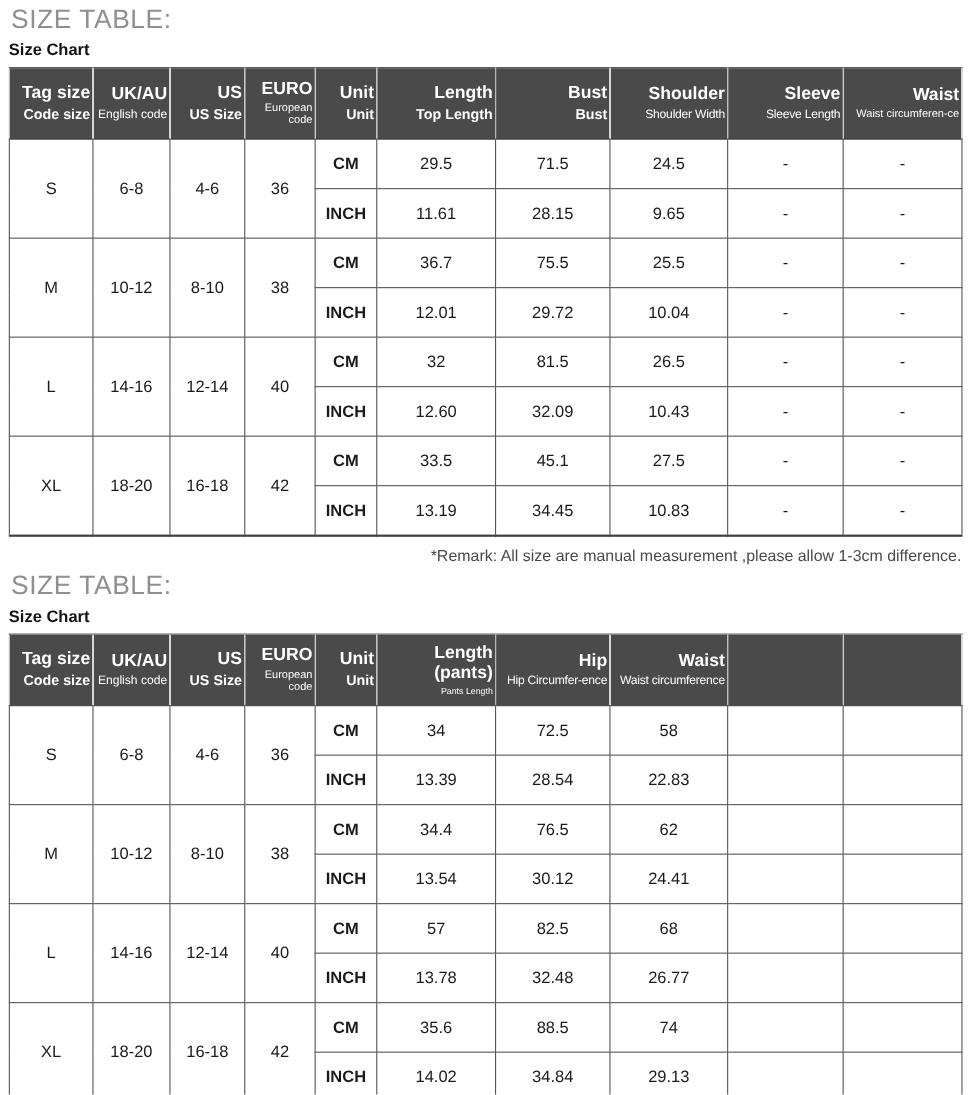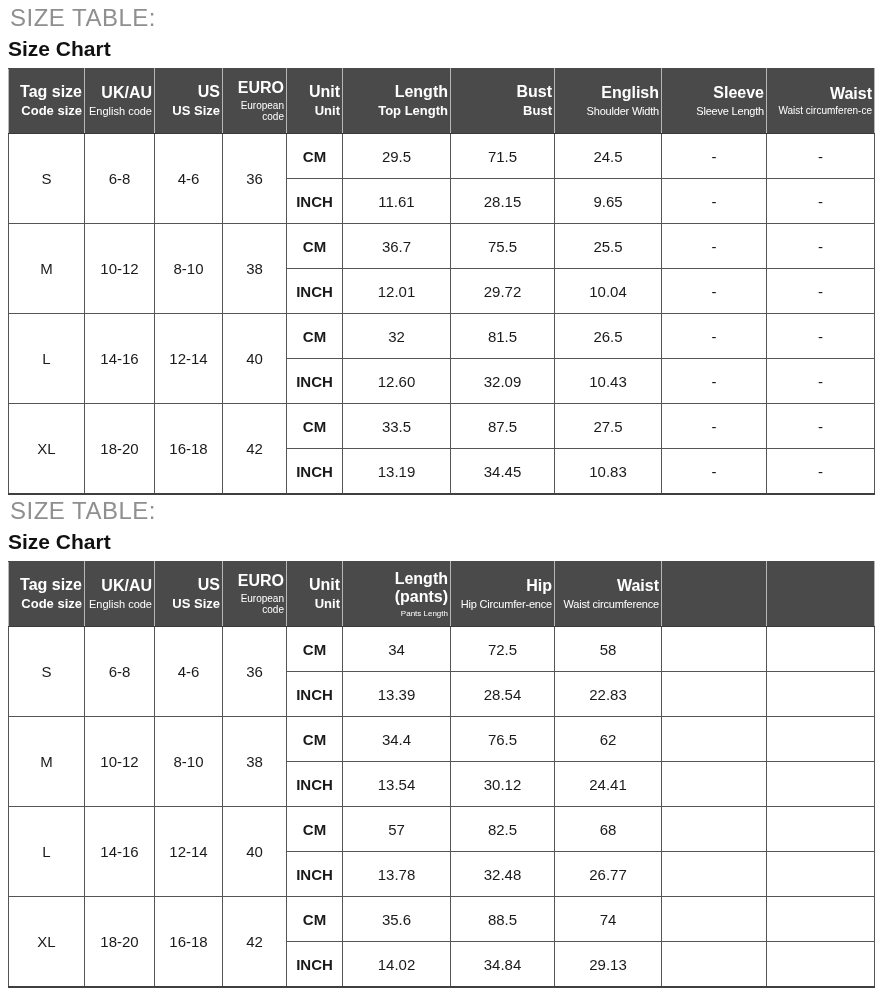--- a/index.html
+++ b/index.html
@@ -8,21 +8,21 @@
     font-family:"Liberation Sans", sans-serif;
     color:#1a1a1a;
     padding:2px 8px 0 8px; box-sizing:border-box;
   }
   .section { margin:0; }
   .size-table-heading {
     font-size:24px; color:#8f8f8f; letter-spacing:0.5px;
     margin:2px 0 5px 2px;
   }
   .size-chart-heading {
-    font-size:21px; font-weight:700; color:#111;
+    font-size:15px; font-weight:700; color:#111;
     margin:0 0 7px 0;
   }
   table.size-table {
     border-collapse:collapse; table-layout:fixed; width:866px;
     border:1px solid #4a4a4a; border-bottom:2px solid #3f3f3f;
   }
   table.size-table th {
     background:#4a4a4a; color:#ffffff; height:62px;
     vertical-align:middle; text-align:right; padding:1px 2px;
     border:1px solid #b7b7b7; border-top:1px solid #4a4a4a;
@@ -93,21 +93,21 @@
           </th>
           <th>
             <div class="h-main">Length</div>
             <div class="h-sub sub-big">Top Length</div>
           </th>
           <th>
             <div class="h-main">Bust</div>
             <div class="h-sub sub-big">Bust</div>
           </th>
           <th>
-            <div class="h-main">English</div>
+            <div class="h-main">Shoulder</div>
             <div class="h-sub sub-med">Shoulder Width</div>
           </th>
           <th>
             <div class="h-main">Sleeve</div>
             <div class="h-sub sub-med">Sleeve Length</div>
           </th>
           <th>
             <div class="h-main">Waist</div>
             <div class="h-sub sub-xs">Waist circumferen-ce</div>
           </th>
@@ -174,35 +174,36 @@
           <td class="value-cell">-</td>
           <td class="value-cell">-</td>
         </tr>
         <tr>
           <td rowspan="2" class="size-cell">XL</td>
           <td rowspan="2" class="code-cell">18-20</td>
           <td rowspan="2" class="code-cell">16-18</td>
           <td rowspan="2" class="code-cell">42</td>
           <td class="unit-cell">CM</td>
           <td class="value-cell">33.5</td>
-          <td class="value-cell">87.5</td>
+          <td class="value-cell">45.1</td>
           <td class="value-cell">27.5</td>
           <td class="value-cell">-</td>
           <td class="value-cell">-</td>
         </tr>
         <tr>
           <td class="unit-cell">INCH</td>
           <td class="value-cell">13.19</td>
           <td class="value-cell">34.45</td>
           <td class="value-cell">10.83</td>
           <td class="value-cell">-</td>
           <td class="value-cell">-</td>
         </tr>
       </tbody>
     </table>
+  <div class="remark">*Remark: All size are manual measurement ,please allow 1-3cm difference.</div>
 </div>
 
 <div class="section">
   <div class="size-table-heading">SIZE TABLE:</div>
   <div class="size-chart-heading">Size Chart</div>
   <table class="size-table">
       <colgroup>
         <col style="width: 76px;">
         <col style="width: 70px;">
         <col style="width: 68px;">

